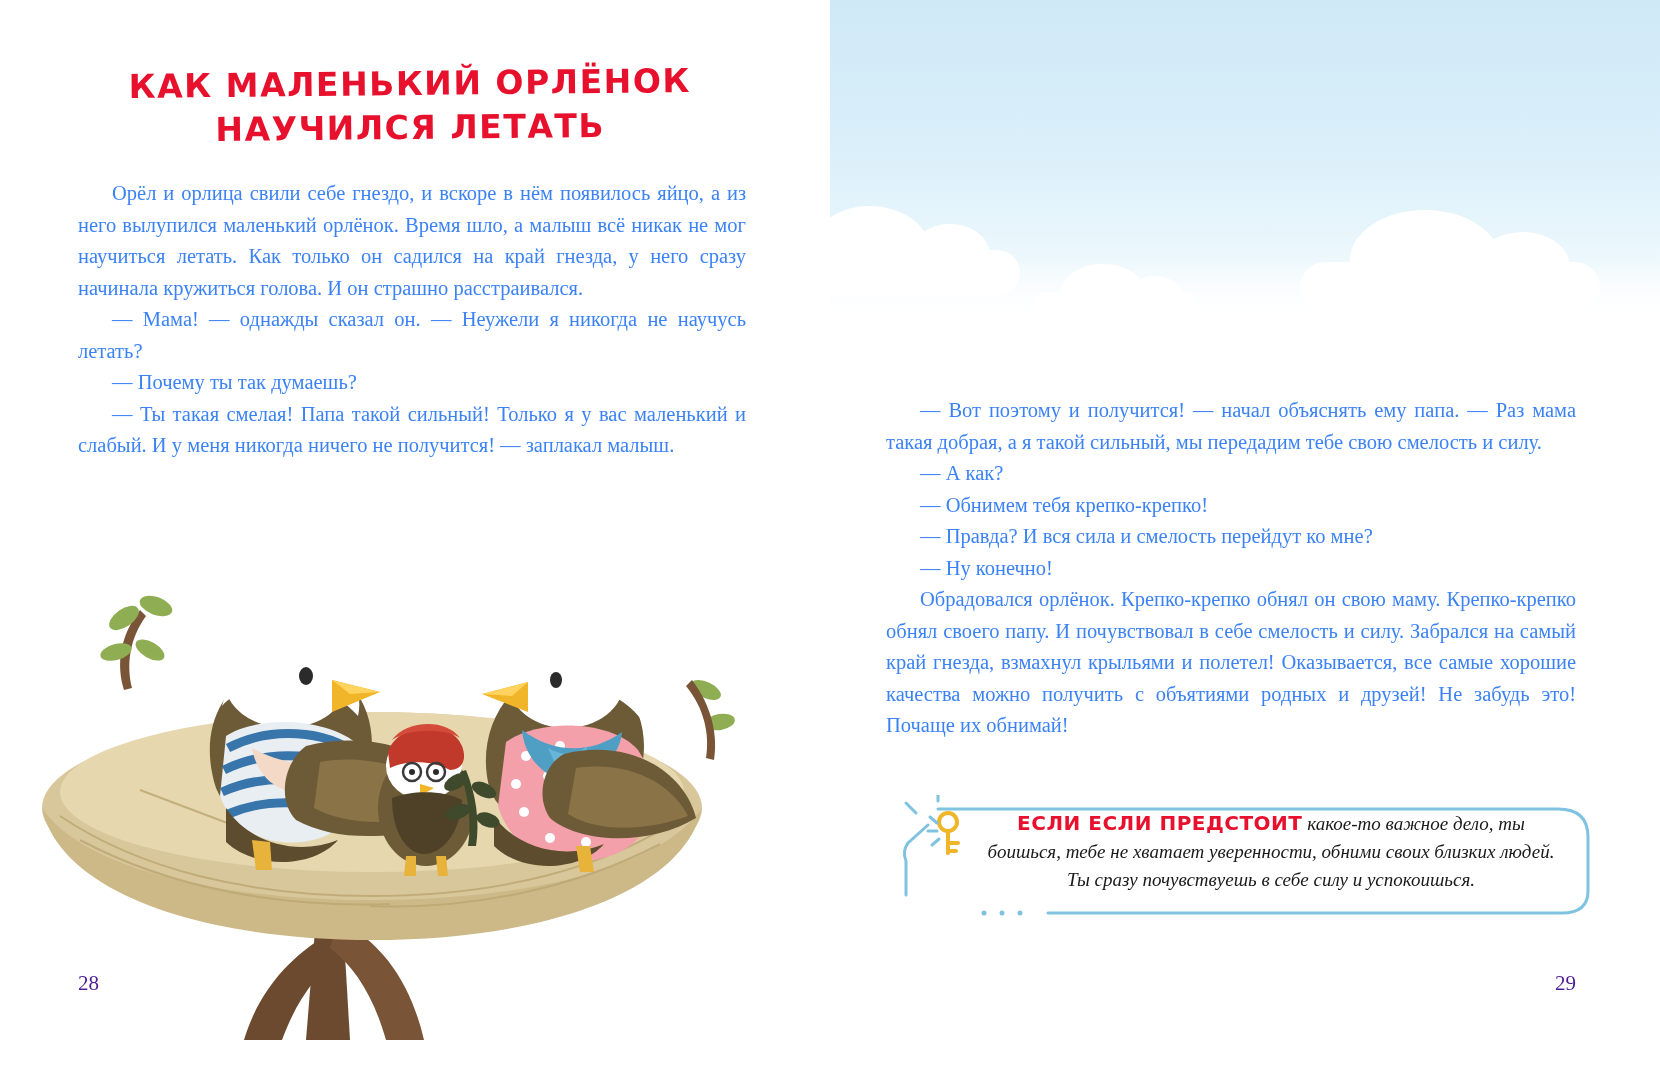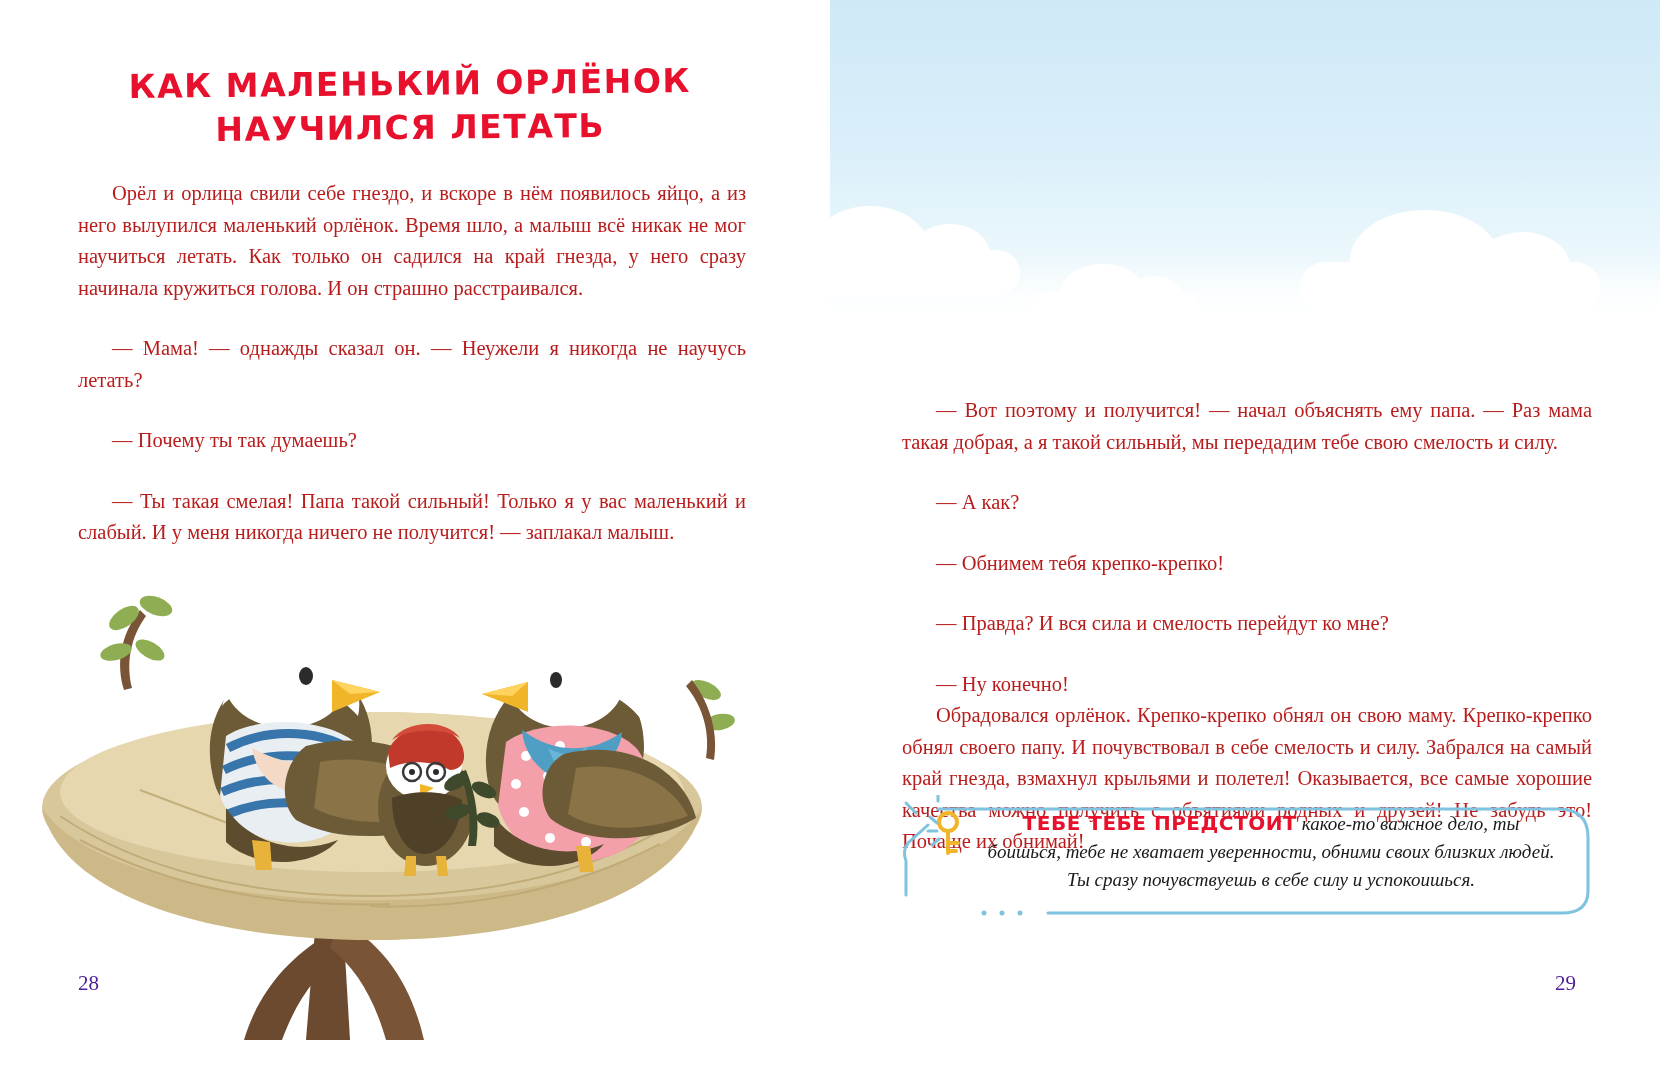--- a/index.html
+++ b/index.html
@@ -88,39 +88,38 @@
     transform: rotate(-0.6deg);
   }
   .title .line2 { display: block; }
 
   .col {
     position: absolute;
     font-size: 20.5px;
     line-height: 31.5px;
     text-align: justify;
     text-justify: inter-word;
-    color: #b91c1c;
+    color: #3b82f6;
   }
   .col-left {
     left: 78px;
     top: 178px;
     width: 668px;
   }
   .col-right {
-    left: 72px;
+    left: 56px;
     top: 395px;
     width: 690px;
   }
   .col p {
     margin: 0 0 0 0;
     text-indent: 34px;
   }
   .col p.dialog {
     text-indent: 34px;
-    margin-top: 29px;
   }
 
   
   .nest-illu {
     position: absolute;
     left: 20px;
     top: 540px;
     width: 720px;
     height: 500px;
   }
@@ -350,20 +349,20 @@
           <path d="M22 34 L 32 34"></path>
           <path d="M22 42 L 30 42"></path>
         </g>
         <g stroke="#7fc3e0" stroke-width="3" stroke-linecap="round">
           <path d="M4 8 L 11 14"></path>
           <path d="M2 22 L 11 22"></path>
           <path d="M6 36 L 13 30"></path>
         </g>
       </svg>
       <div class="tip-text">
-        <span class="tip-lead">ТЕБЕ ТЕБЕ ПРЕДСТОИТ</span>
+        <span class="tip-lead">ЕСЛИ ЕСЛИ ПРЕДСТОИТ</span>
         <span>какое-то важное дело, ты боишься, тебе не хватает уверенности, обними своих близких людей. Ты сразу почувствуешь в себе силу и успокоишься.</span>
       </div>
     </div>
 
     <div class="folio folio-right">29</div>
   </div>
 </div>
 
 </body></html>

